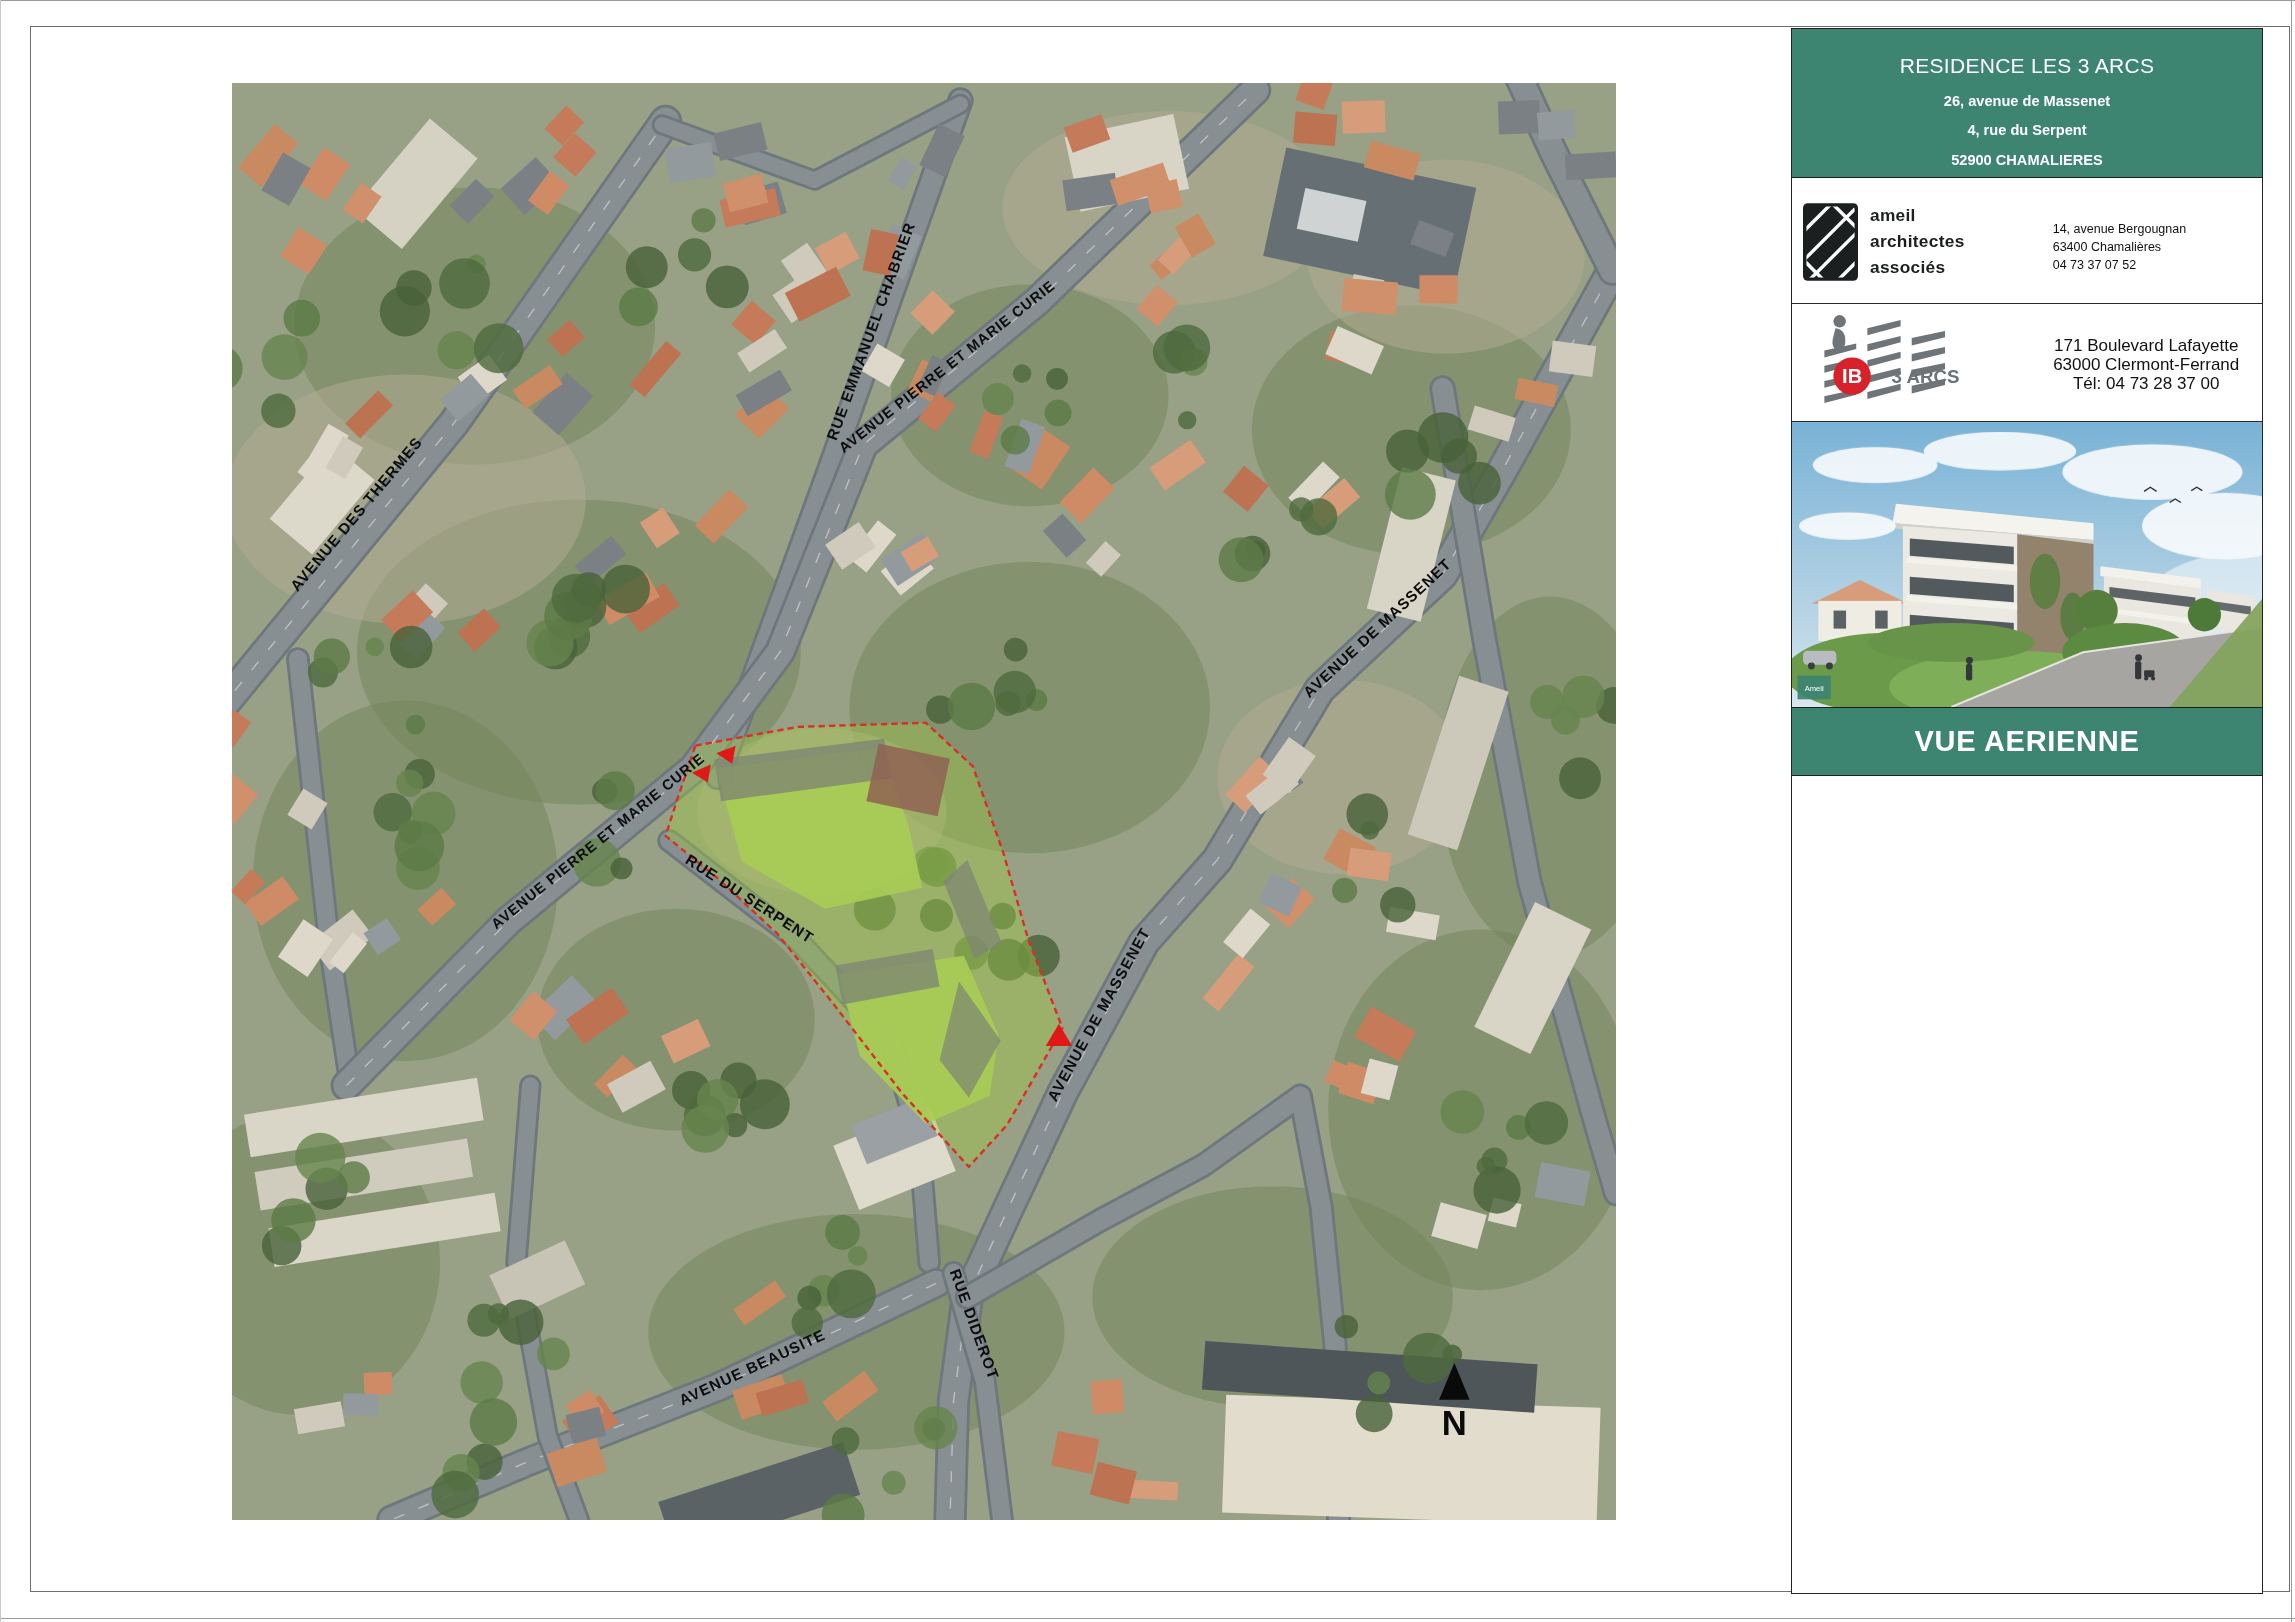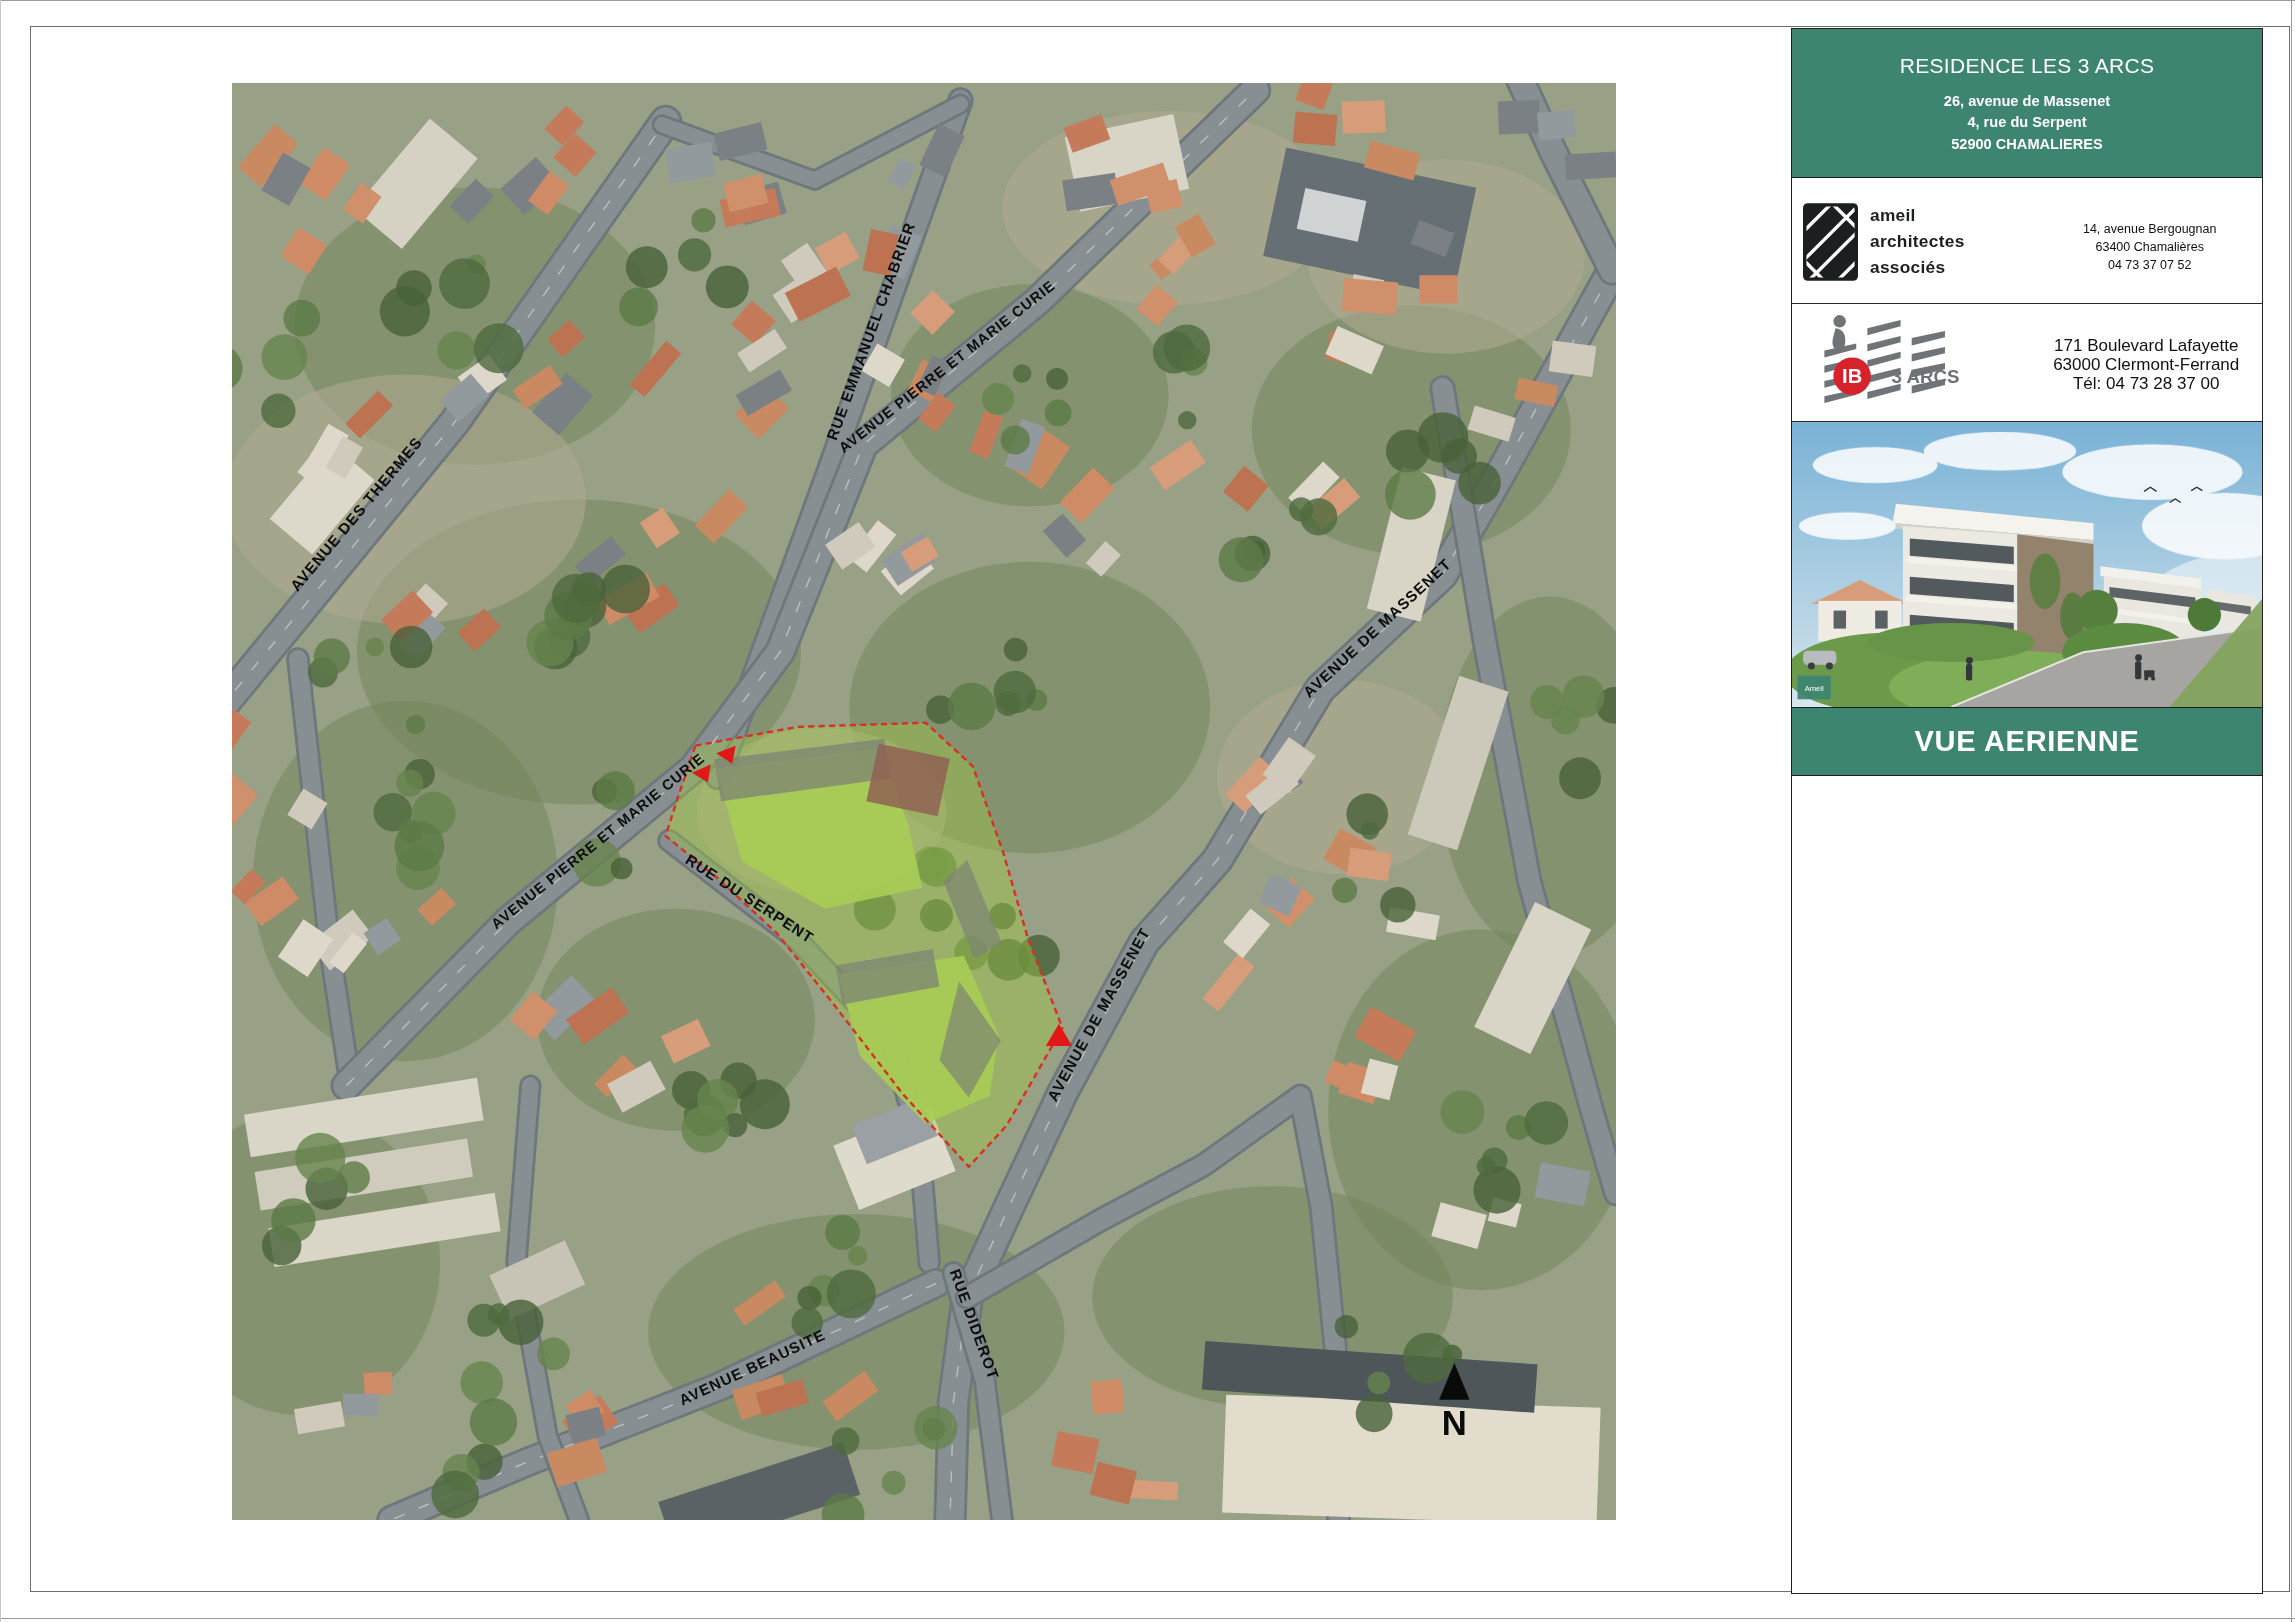--- a/index.html
+++ b/index.html
@@ -19,28 +19,28 @@
   #map-svg text.street{font-weight:bold;fill:#0d0d0d;letter-spacing:1.5px;}
   #north-n{font-weight:bold;font-size:50px;fill:#0a0a0a;}
 
   
   #sidebar{position:absolute;left:1791px;top:28px;width:472px;height:1566px;
            border:1.4px solid #222;background:#fff;box-sizing:border-box;}
   .sb-section{position:absolute;left:0;width:100%;box-sizing:border-box;}
   #sb-header{top:0;height:149px;background:var(--accent);border-bottom:1.4px solid #1d1d1d;
              text-align:center;color:#fff;}
   #project-title{font-size:21px;font-weight:normal;letter-spacing:0.3px;padding-top:25px;}
-  .hdr-addr{font-size:14.6px;font-weight:bold;line-height:21.5px;}
+  .hdr-addr{font-size:14.6px;font-weight:bold;line-height:21.5px;margin-top:8px;}
   #hdr-addr-block{margin-top:12.5px;}
 
   #sb-architect{top:149px;height:126px;border-bottom:1.4px solid #2a2a2a;}
   #ameil-logo{position:absolute;left:11px;top:25px;}
   #ameil-name{position:absolute;left:78px;top:23.6px;font-size:17.3px;font-weight:bold;
               line-height:26px;color:#1b1f20;letter-spacing:0.3px;}
-  #ameil-addr{position:absolute;right:15.3px;top:42px;width:194px;text-align:center;
+  #ameil-addr{position:absolute;right:15.3px;top:42px;width:194px;text-align:left;
               font-size:12.5px;line-height:18px;color:#111;}
 
   #sb-builder{top:275px;height:118px;border-bottom:1.4px solid #2a2a2a;}
   #ib-logo{position:absolute;left:31px;top:5.5px;}
   #ib-addr{position:absolute;right:15.3px;top:32px;width:201px;text-align:center;
            font-size:17px;line-height:19px;color:#111;}
 
   #sb-rendering{top:393px;height:285px;overflow:hidden;}
   #sb-viewbar{top:678px;height:69px;background:var(--accent);border-top:1.4px solid #1d1d1d;
               border-bottom:1.4px solid #1d1d1d;color:#fff;text-align:center;}

